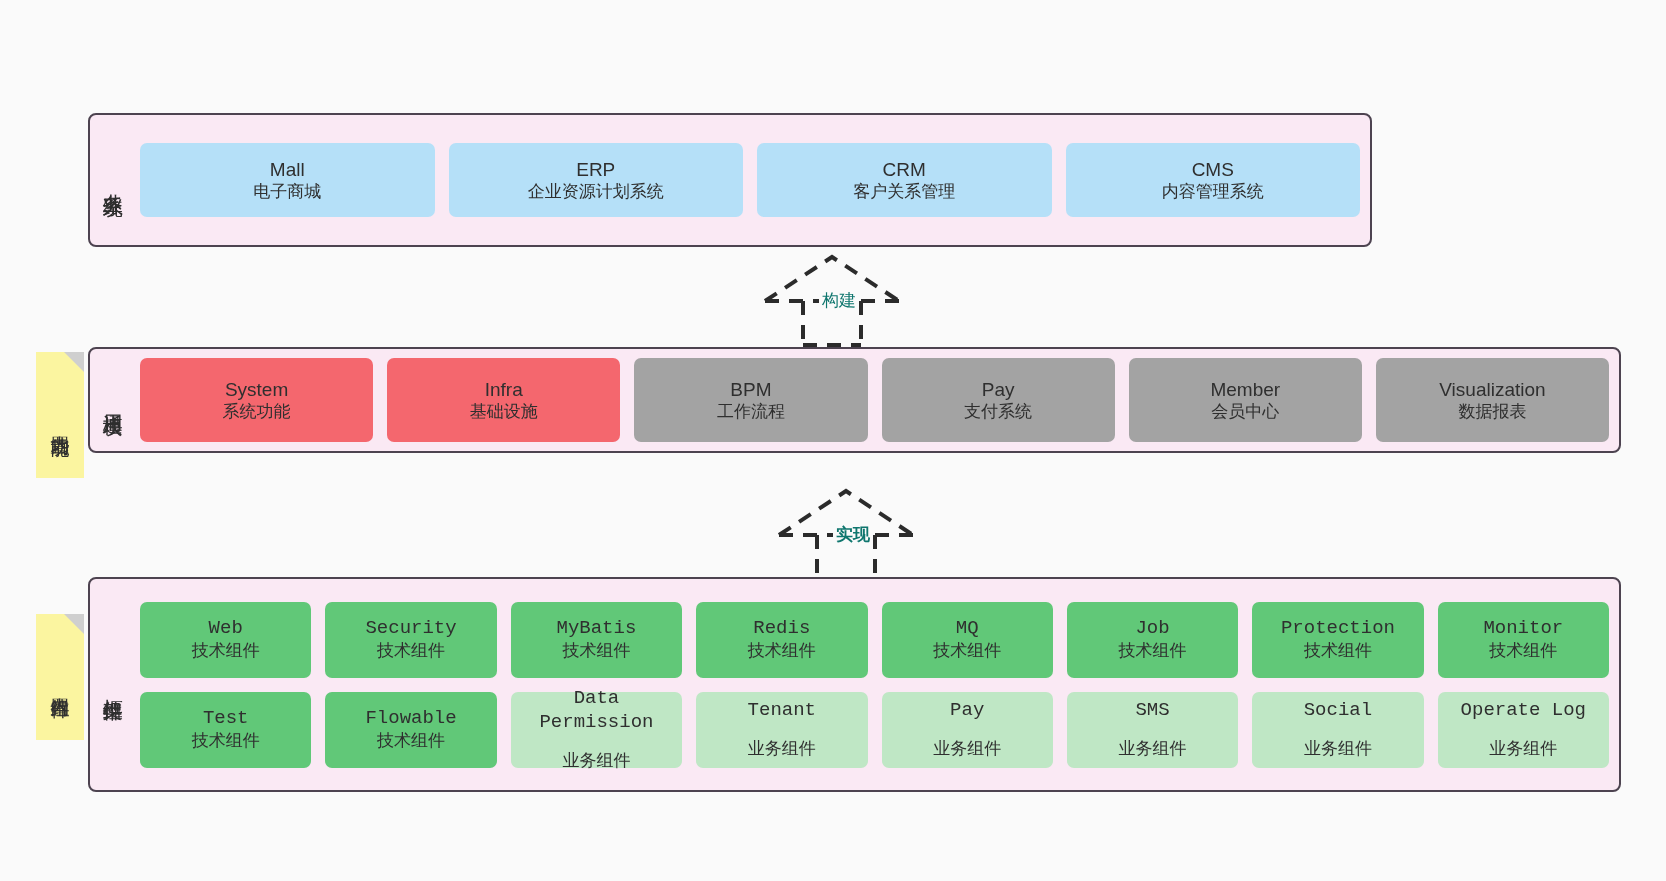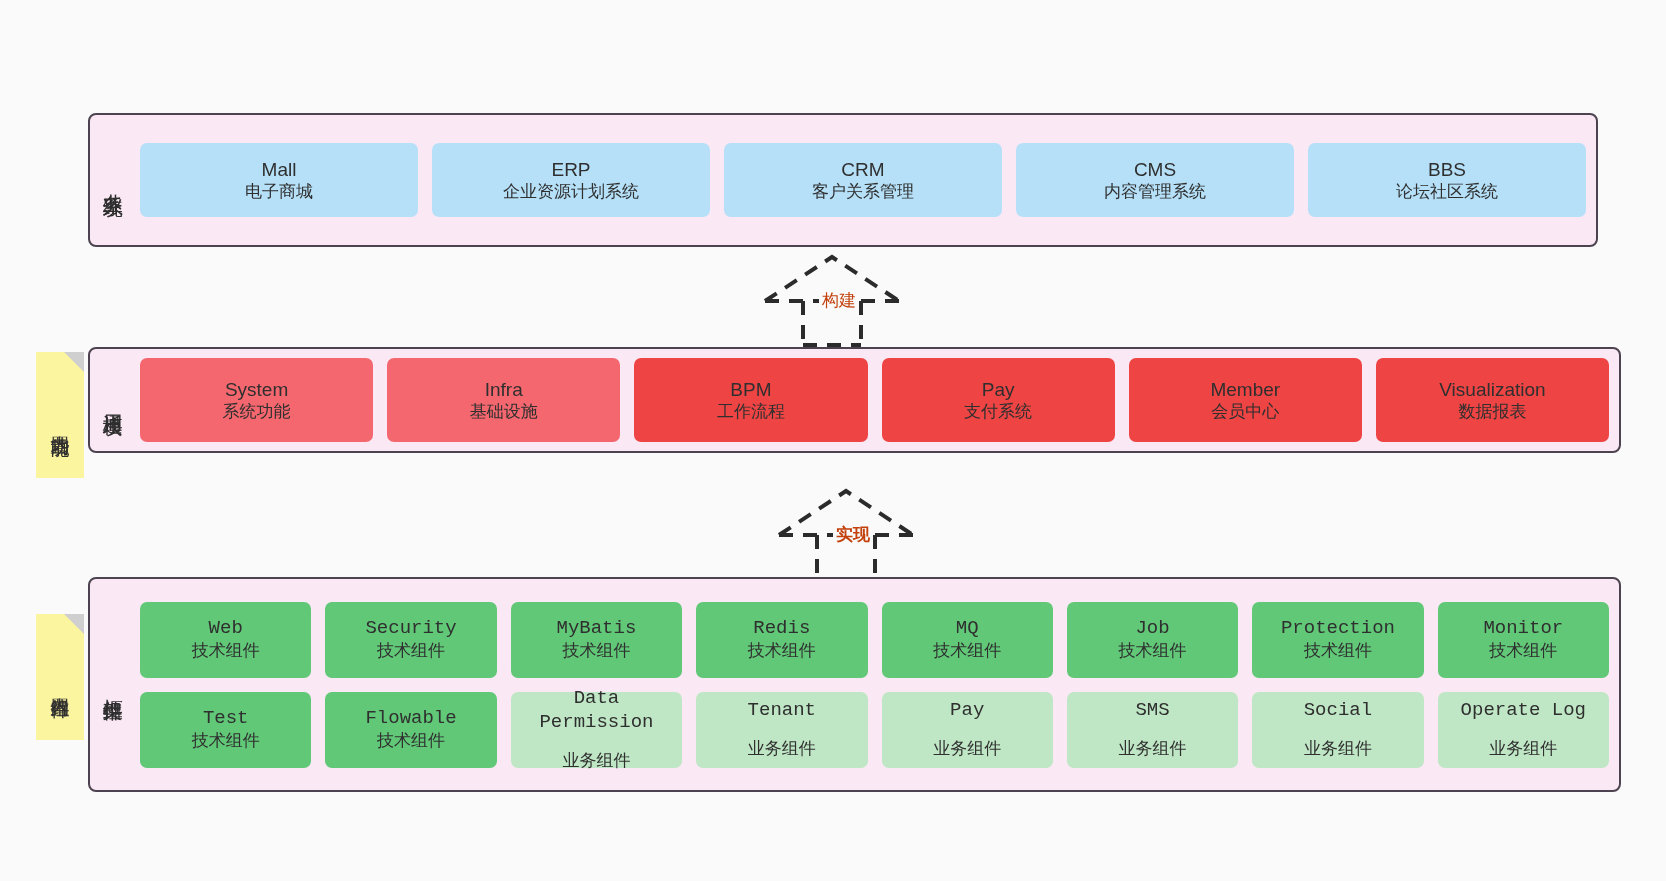--- a/index.html
+++ b/index.html
@@ -63,26 +63,26 @@
     text-align:center;
     line-height:1.25;
     box-sizing:border-box;
     padding:4px 6px;
   }
   .card .t1{font-size:19px;color:#2f2f2f;}
   .card .t2{font-size:17px;color:#2f2f2f;}
 
   .c-blue{background:#b5e0f8;}
   .c-red{background:#f4676e;}
-  .c-pink{background:#ef4444;}
+  .c-pink{background:#a3a3a3;}
   .c-green{background:#61c878;}
   .c-lightgreen{background:#bfe7c5;gap:16px;}
 
   
-  #layer-business{left:88px;top:113px;width:1510px;height:134px;}
+  #layer-business{left:88px;top:113px;width:1284px;height:134px;}
   #layer-business .card{height:74px;}
 
   #layer-common{left:88px;top:347px;width:1533px;height:106px;}
   #layer-common .card{height:84px;}
 
   #layer-framework{left:88px;top:577px;width:1533px;height:215px;}
   #layer-framework .card{height:76px;font-family:Liberation Mono, monospace;}
 
   
   .note{
@@ -110,21 +110,21 @@
   }
   #note-common{left:36px;top:352px;height:126px;}
   #note-framework{left:36px;top:614px;height:126px;}
 
   
   .connector{position:absolute;}
   .connector svg{display:block;overflow:visible;}
   .conn-label{
     position:absolute;
     font-size:17px;
-    color:#c2410c;
+    color:#0f766e;
     background:#fafafa;
     padding:0 3px;
     white-space:nowrap;
   }
   #conn-build{left:757px;top:253px;width:150px;height:94px;}
   #conn-build .conn-label{left:62px;top:36px;}
   #conn-impl{left:771px;top:487px;width:150px;height:94px;}
   #conn-impl .conn-label{left:62px;top:36px;font-weight:bold;}
 </style>
 </head>
@@ -144,24 +144,20 @@
           <div class="t1">ERP</div>
           <div class="t2">企业资源计划系统</div>
         </div>
         <div class="card c-blue">
           <div class="t1">CRM</div>
           <div class="t2">客户关系管理</div>
         </div>
         <div class="card c-blue">
           <div class="t1">CMS</div>
           <div class="t2">内容管理系统</div>
-        </div>
-        <div class="card c-blue">
-          <div class="t1">BBS</div>
-          <div class="t2">论坛社区系统</div>
         </div>
       </div>
     </div>
   </div>
 
   <div class="connector" id="conn-build">
     <svg width="150" height="94" viewBox="0 0 150 94">
       <path d="M8 48 L75 4 L142 48" fill="none" stroke="#2b2b2b" stroke-width="4" stroke-dasharray="14,10" stroke-linecap="butt"></path>
       <path d="M8 48 L142 48" fill="none" stroke="#2b2b2b" stroke-width="4" stroke-dasharray="14,10"></path>
       <path d="M46 48 L46 92" fill="none" stroke="#2b2b2b" stroke-width="4" stroke-dasharray="14,10"></path>

